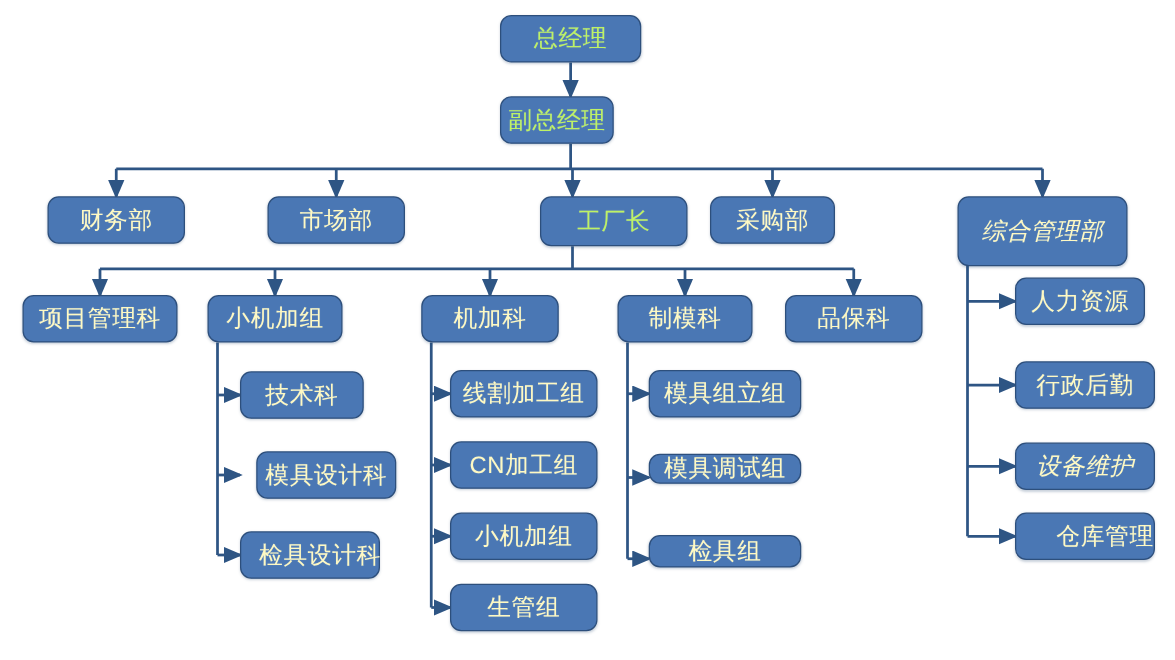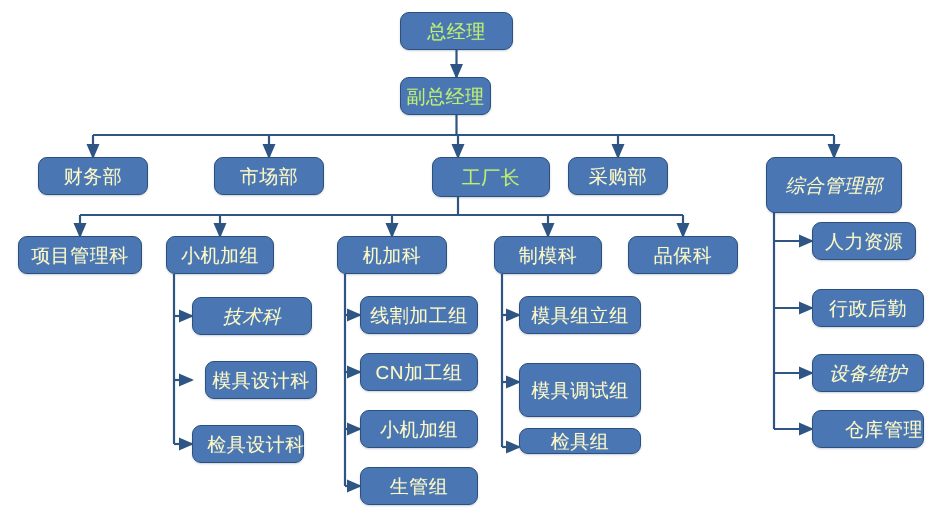--- a/index.html
+++ b/index.html
@@ -129,21 +129,21 @@
       </div>
       <div class="node" style="left: 337px; top: 236px; width: 110px; height: 38px;">
         <span class="label">机加科</span>
       </div>
       <div class="node" style="left: 494px; top: 236px; width: 108px; height: 38px;">
         <span class="label">制模科</span>
       </div>
       <div class="node" style="left: 628px; top: 236px; width: 110px; height: 38px;">
         <span class="label">品保科</span>
       </div>
-      <div class="node" style="left: 192px; top: 297px; width: 120px; height: 38px; font-style: italic;">
+      <div class="node" style="left: 192px; top: 297px; width: 99px; height: 38px;">
         <span class="label">技术科</span>
       </div>
       <div class="node" style="left: 192px; top: 361px; width: 112px; height: 38px; margin-left: 13px;">
         <span class="label">模具设计科</span>
       </div>
       <div class="node" style="left: 192px; top: 425px; width: 112px; height: 38px; padding-left: 16px;">
         <span class="label">检具设计科</span>
       </div>
       <div class="node" style="left: 360px; top: 296px; width: 118px; height: 38px;">
         <span class="label">线割加工组</span>
@@ -153,21 +153,21 @@
       </div>
       <div class="node" style="left: 360px; top: 410px; width: 118px; height: 38px;">
         <span class="label">小机加组</span>
       </div>
       <div class="node" style="left: 360px; top: 467px; width: 118px; height: 38px;">
         <span class="label">生管组</span>
       </div>
       <div class="node" style="left: 519px; top: 296px; width: 122px; height: 38px;">
         <span class="label">模具组立组</span>
       </div>
-      <div class="node" style="left: 519px; top: 363px; width: 122px; height: 54px; align-items: center;">
+      <div class="node" style="left: 519px; top: 363px; width: 122px; height: 24px; align-items: center;">
         <span class="label">模具调试组</span>
       </div>
       <div class="node" style="left: 519px; top: 428px; width: 122px; height: 26px;">
         <span class="label">检具组</span>
       </div>
       <div class="node" style="left: 812px; top: 222px; width: 104px; height: 38px;">
         <span class="label">人力资源</span>
       </div>
       <div class="node" style="left: 812px; top: 289px; width: 112px; height: 38px;">
         <span class="label">行政后勤</span>

